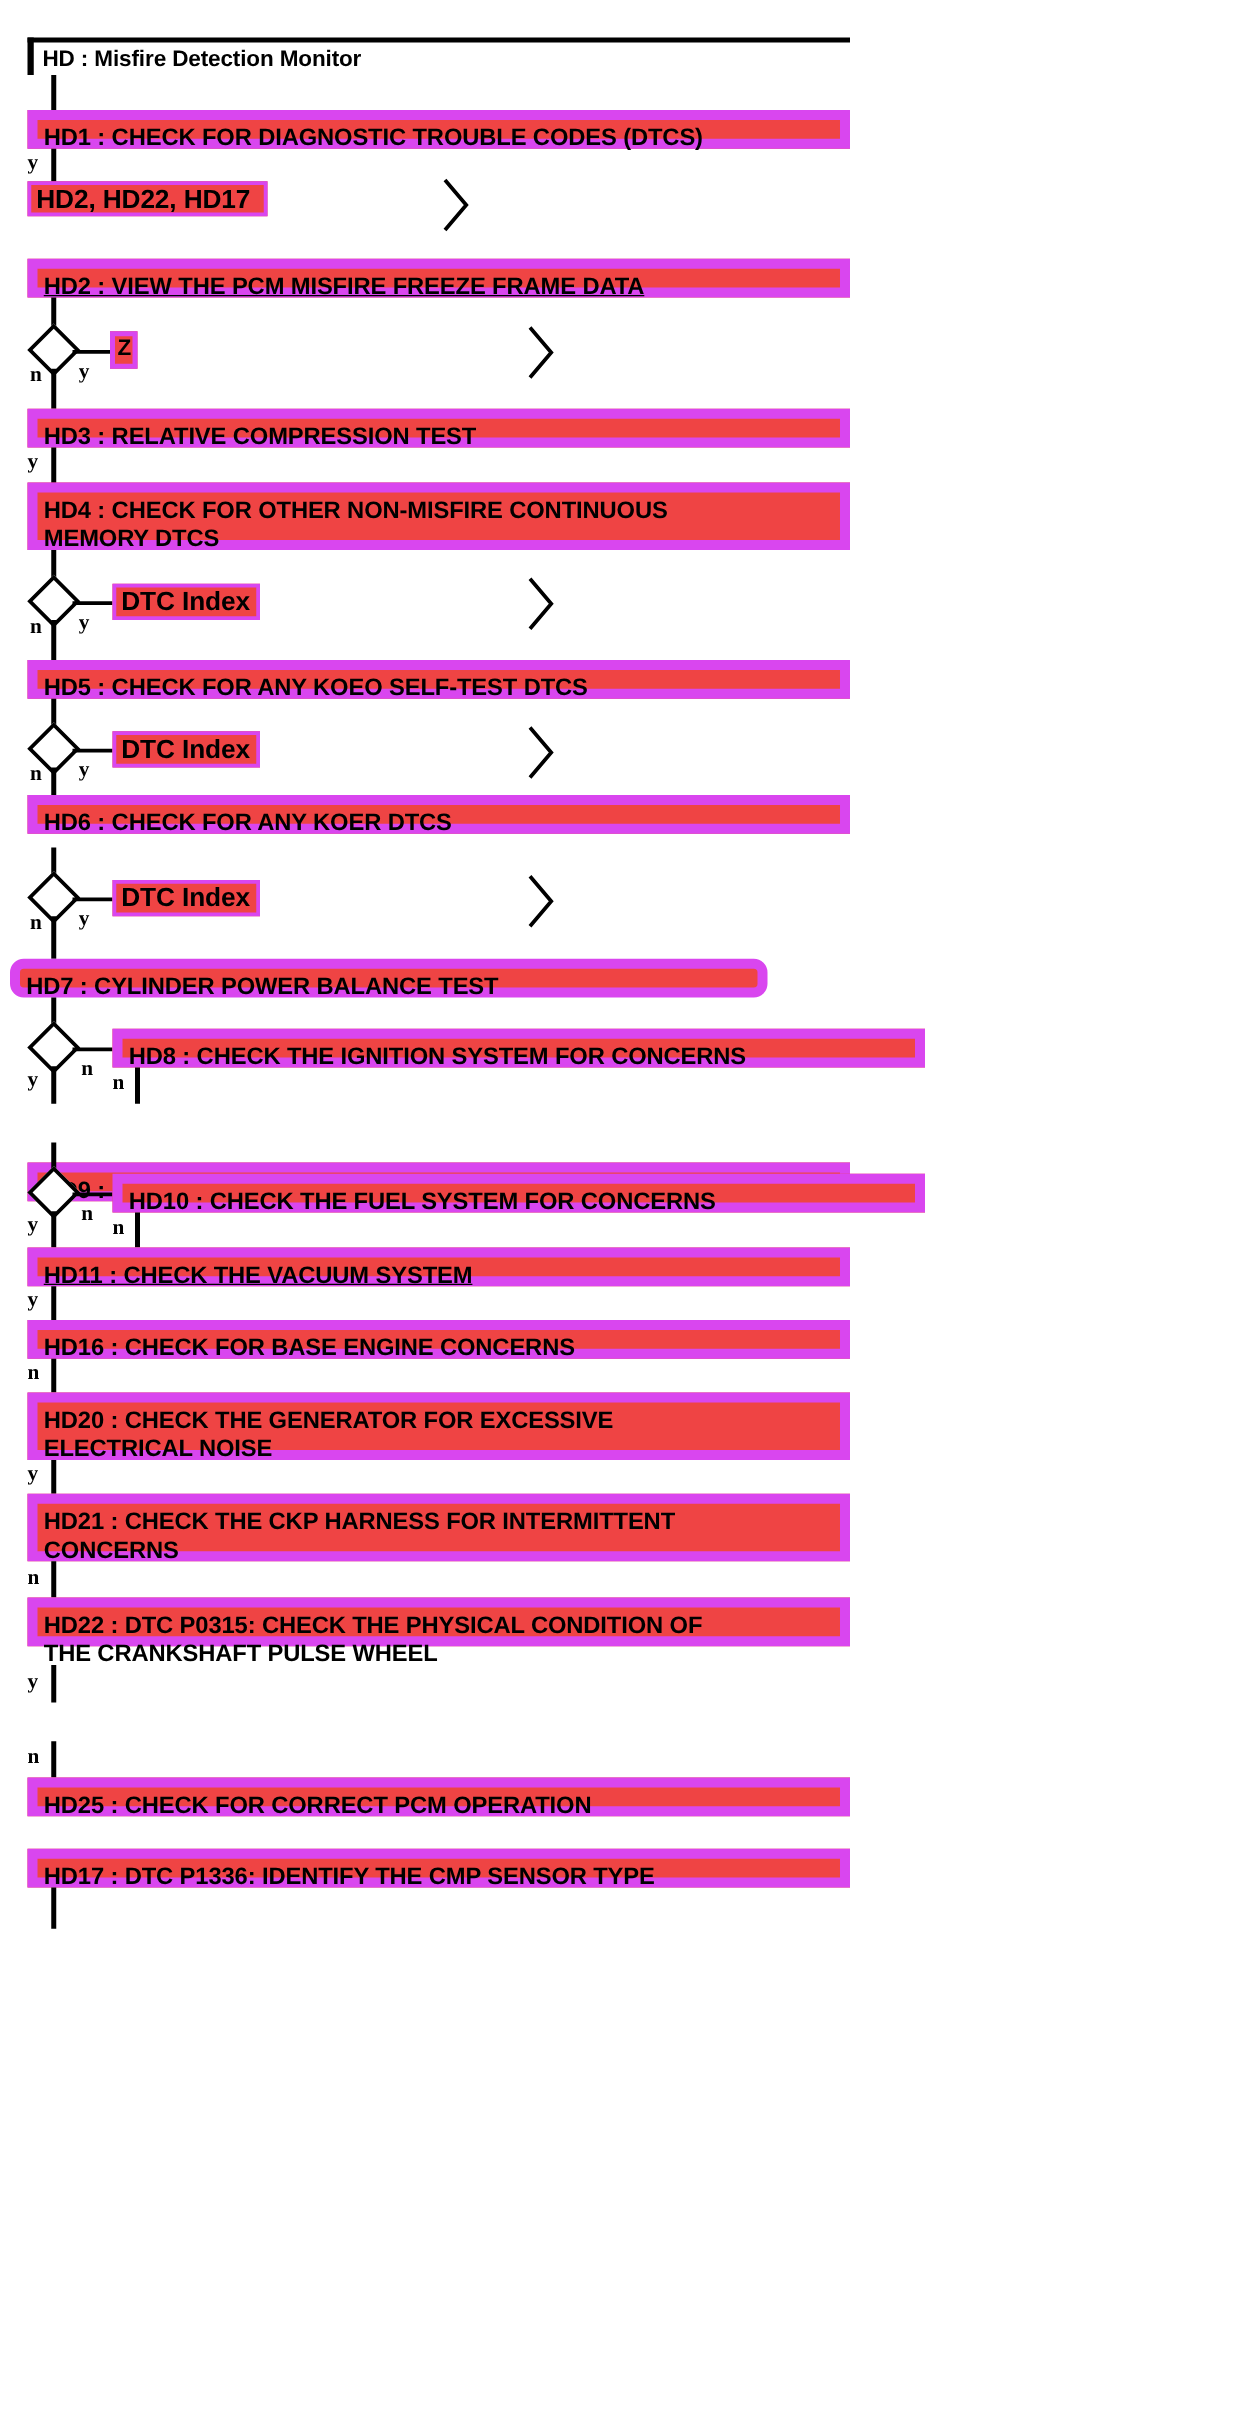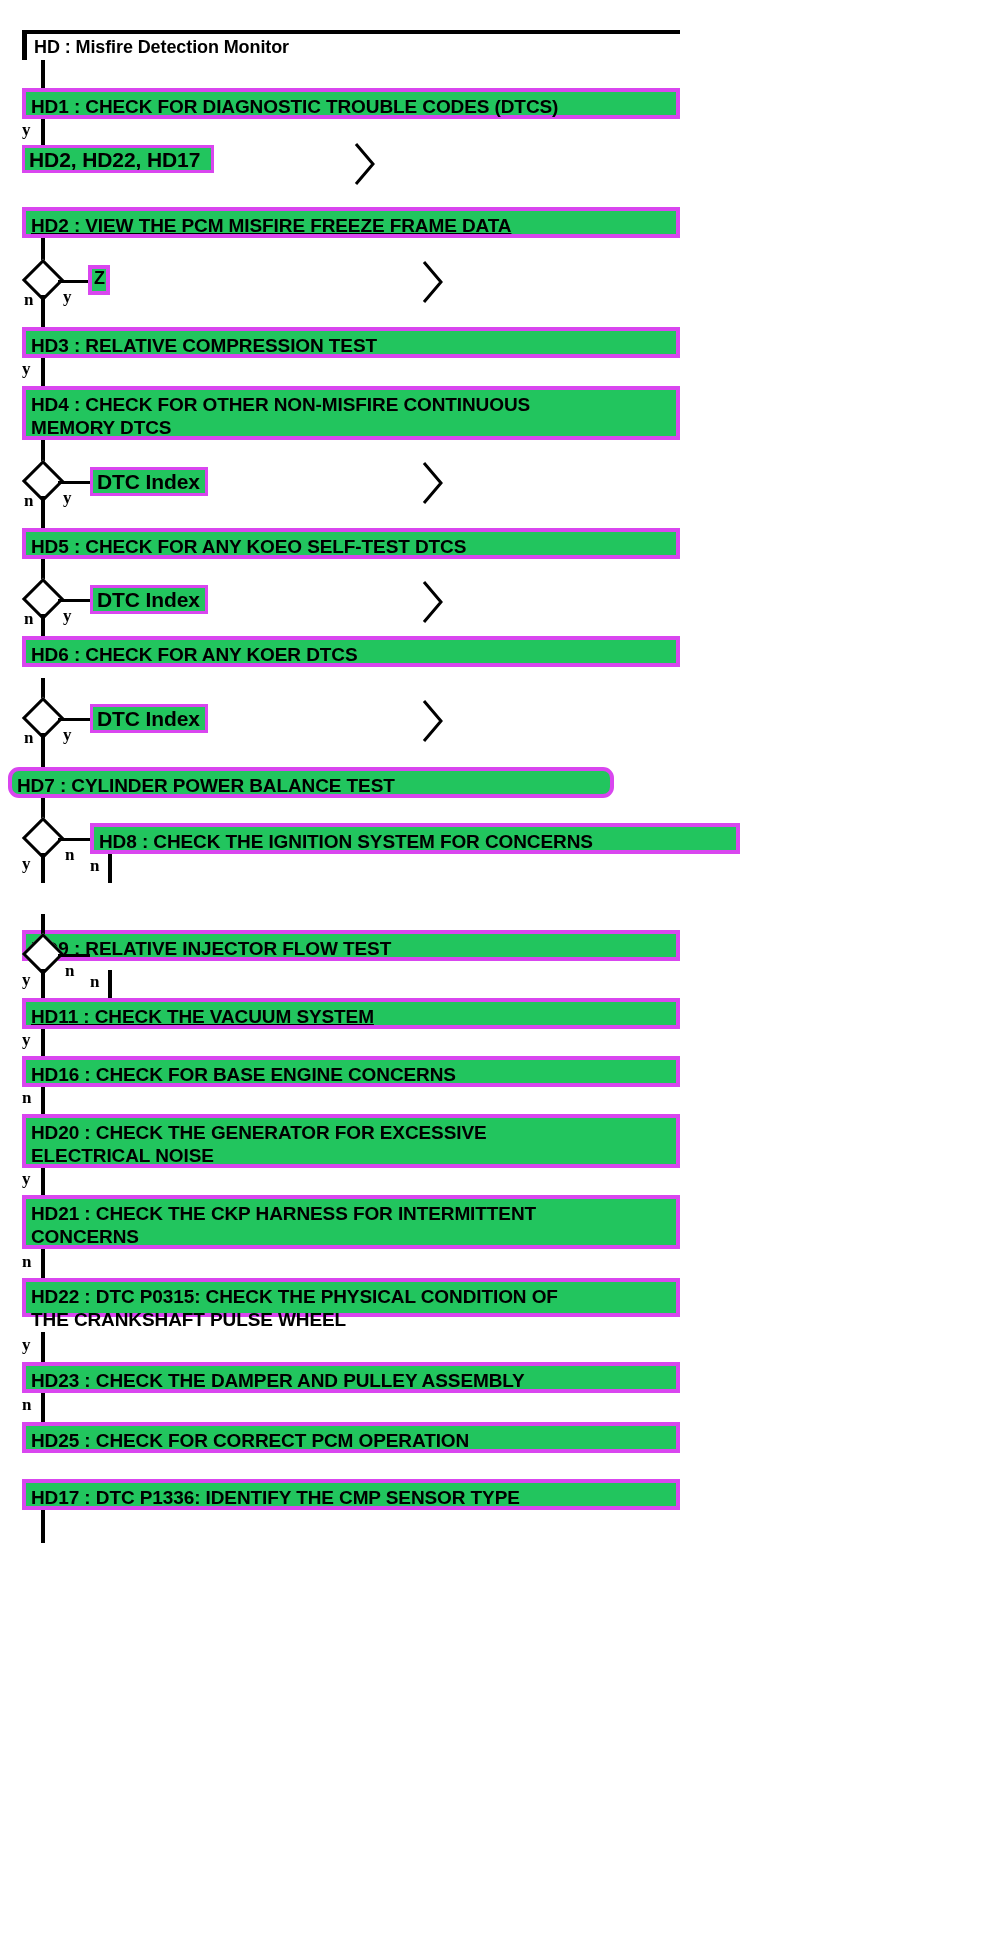--- a/index.html
+++ b/index.html
@@ -16,22 +16,22 @@
     width: 992px;
     height: 1948px;
     background: #ffffff;
     overflow: hidden;
   }
 
   
   .node {
     position: absolute;
     box-sizing: border-box;
-    background: #22c55e;
-    border: 4px solid #d946ef;
+    background: #ef4444;
+    border: 8px solid #d946ef;
     color: #000000;
     font-weight: bold;
     font-size: 19px;
     line-height: 23px;
     letter-spacing: -0.1px;
     padding: 3px 0 3px 5px;
     white-space: pre-line;
     text-align: left;
   }
   .node.title {
@@ -199,20 +199,21 @@
   <div class="vline" style="left:41px; top:853px; height:30px;"></div>
 
   <div class="vline" style="left:108px; top:854px; height:29px;"></div>
   <div class="blabel" style="left:90px; top:857px;">n</div>
 
   <div class="node" style="left:22px; top:930px; width:658px; height:31px;">HD9 : RELATIVE INJECTOR FLOW TEST</div>
   <div class="vline" style="left:41px; top:914px; height:25px;"></div>
 
   <div class="diamond" style="left:28px; top:939px;"></div>
   <div class="hline" style="left:58px; top:954px; width:32px;"></div>
+  <div class="node" style="left:90px; top:939px; width:650px; height:31px;">HD10 : CHECK THE FUEL SYSTEM FOR CONCERNS</div>
   <div class="blabel" style="left:65px; top:962px;">n</div>
   <div class="blabel" style="left:22px; top:971px;">y</div>
   <div class="vline" style="left:41px; top:969px; height:29px;"></div>
   <div class="vline" style="left:108px; top:970px; height:28px;"></div>
   <div class="blabel" style="left:90px; top:973px;">n</div>
 
   <div class="node" style="left:22px; top:998px; width:658px; height:31px;text-decoration:underline;">HD11 : CHECK THE VACUUM SYSTEM</div>
   <div class="vline" style="left:41px; top:1029px; height:27px;"></div>
   <div class="blabel" style="left:22px; top:1031px;">y</div>
 
@@ -228,21 +229,20 @@
   <div class="node" style="left:22px; top:1195px; width:658px; height:54px;">HD21 : CHECK THE CKP HARNESS FOR INTERMITTENT
 CONCERNS</div>
   <div class="vline" style="left:41px; top:1249px; height:29px;"></div>
   <div class="blabel" style="left:22px; top:1253px;">n</div>
 
   <div class="node" style="left:22px; top:1278px; width:658px; height:39px;">HD22 : DTC P0315: CHECK THE PHYSICAL CONDITION OF
 THE CRANKSHAFT PULSE WHEEL</div>
   <div class="vline" style="left:41px; top:1332px; height:30px;"></div>
   <div class="blabel" style="left:22px; top:1336px;">y</div>
 
-  <div class="node" style="left:22px; top:1362px; width:658px; height:31px;">HD23 : CHECK THE DAMPER AND PULLEY ASSEMBLY</div>
   <div class="vline" style="left:41px; top:1393px; height:29px;"></div>
   <div class="blabel" style="left:22px; top:1396px;">n</div>
 
   <div class="node" style="left:22px; top:1422px; width:658px; height:31px;">HD25 : CHECK FOR CORRECT PCM OPERATION</div>
 
   <div class="node" style="left:22px; top:1479px; width:658px; height:31px;">HD17 : DTC P1336: IDENTIFY THE CMP SENSOR TYPE</div>
   <div class="vline" style="left:41px; top:1510px; height:33px;"></div>
 
 </div>
 

